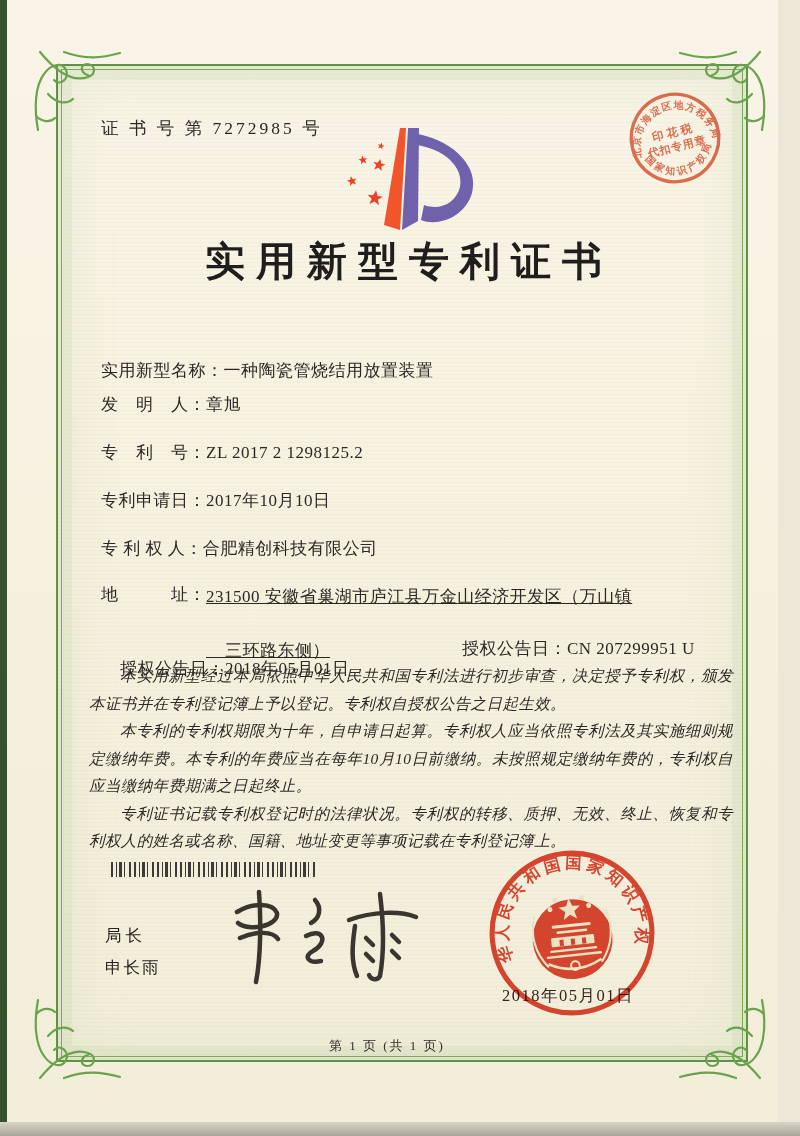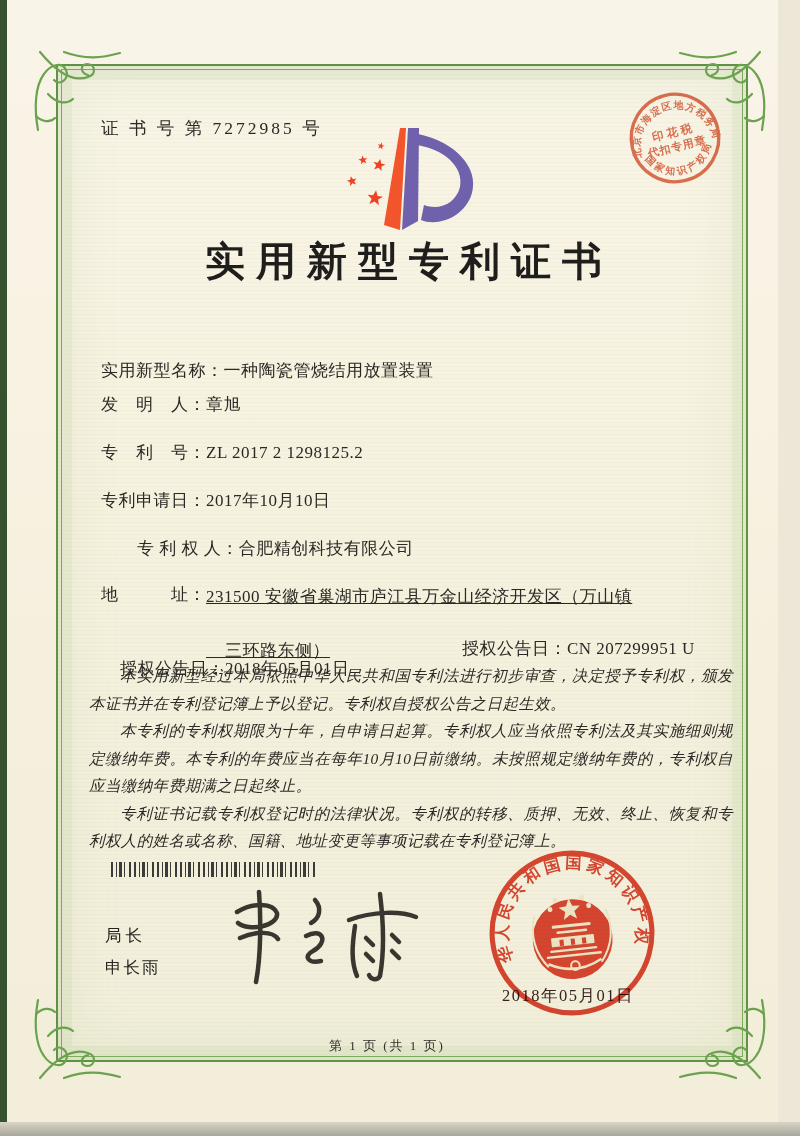--- a/index.html
+++ b/index.html
@@ -38,21 +38,21 @@
   .logo { position:absolute; left:331px; top:126px; width:150px; height:110px; }
 
   .title { left:0; top:234px; width:793px; text-align:center; font-size:40px;
     font-weight:600; letter-spacing:11px; text-indent:11px; color:#1f1e1c; }
 
   .field { left:94px; font-size:17px; letter-spacing:.5px; }
   .f-name     { top:359px; }
   .f-inventor { top:393px; }
   .f-patno    { top:441px; }
   .f-filing   { top:489px; }
-  .f-patentee { top:537px;margin-left:36px; }
+  .f-patentee { top:537px; }
   .f-address  { top:583px; display:flex; }
   .f-address .addr-val { white-space:pre; line-height:27px;text-decoration:underline; }
   .f-grant    { top:637px; }
   .grant-no   { position:absolute; left:361px; top:0; white-space:pre; }
 
   .body-text { position:absolute; left:82px; top:662px; width:644px; font-size:15.5px;
     line-height:27.5px; color:#2c2a26; text-align:justify; letter-spacing:.4px;font-style:italic; }
   .body-text p { text-indent:2em; }
 
   .barcode { position:absolute; left:104px; top:862px; width:204px; height:15px;

